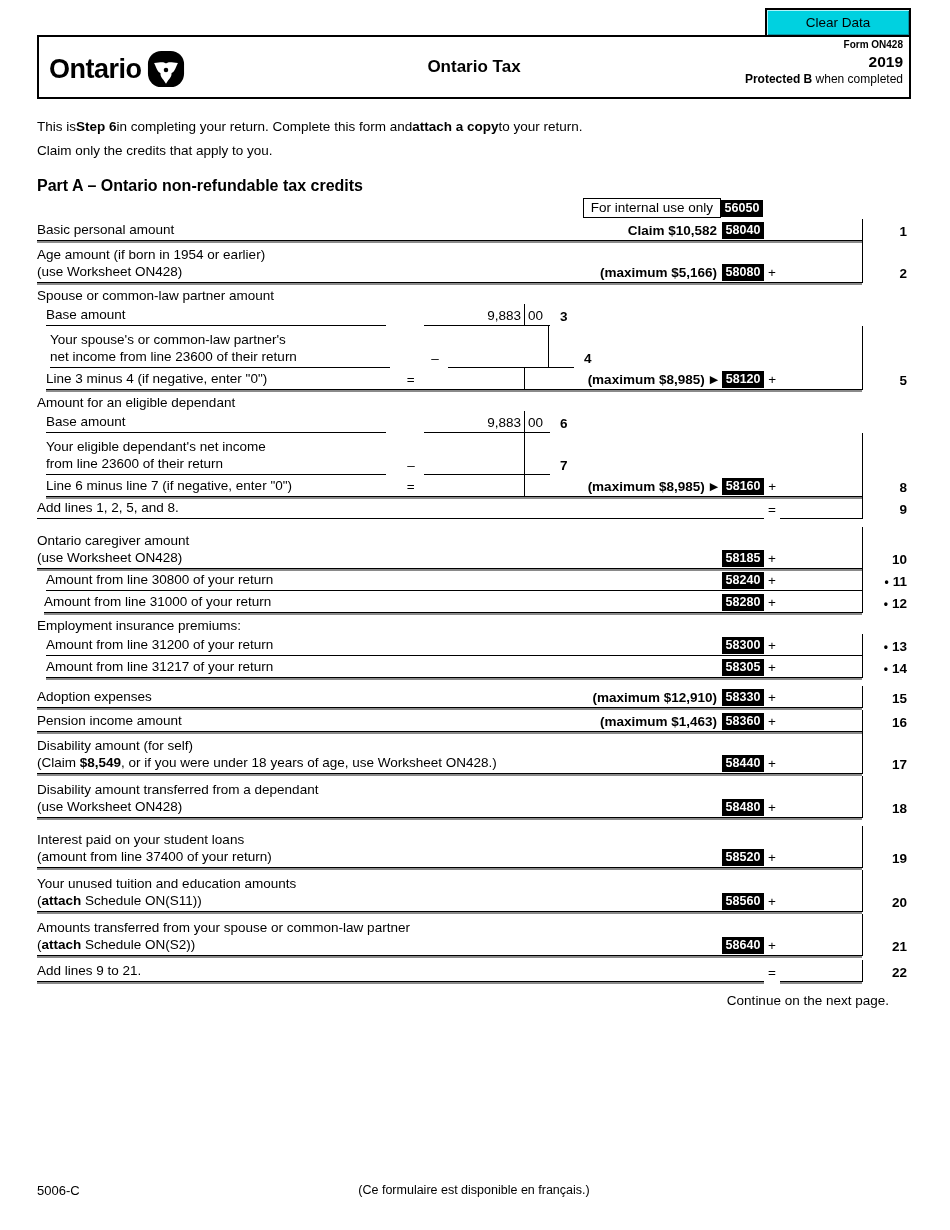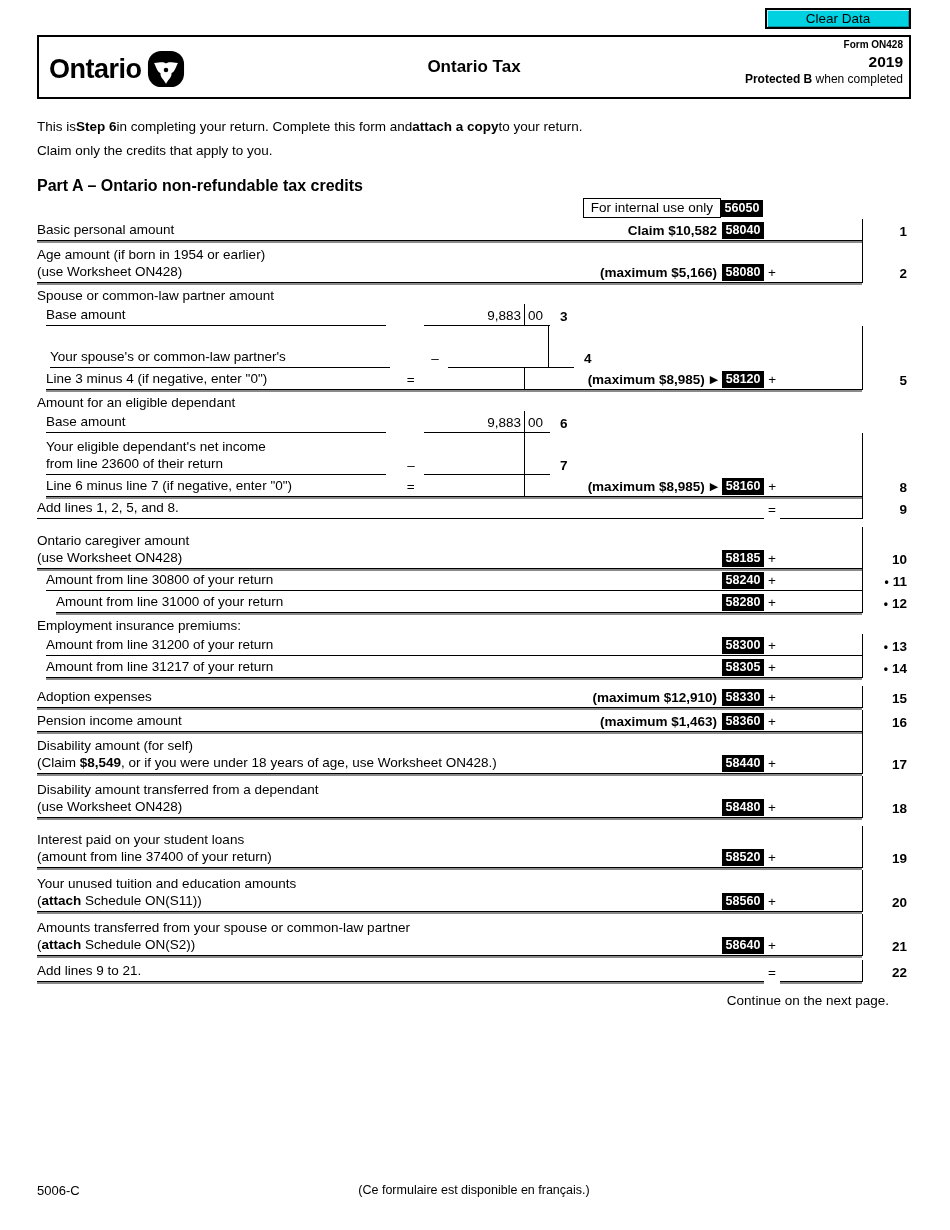--- a/index.html
+++ b/index.html
@@ -10,21 +10,21 @@
     font-family:"Liberation Sans","DejaVu Sans",sans-serif;
     font-size:13.5px;
     box-sizing:border-box;
     padding:8px 39px 0 37px;
     overflow:hidden;
   }
   .b{font-weight:bold;}
   
   .clearrow{display:flex;justify-content:flex-end;height:23px;}
   .clearbtn{
-    width:146px;height:21px;
+    width:146px;height:29px;
     background:#00D1E0;
     border:2px solid #000;
     box-shadow:inset 1px 1px 0 #aef4fa, inset -1px -1px 0 #0a93a3;
     display:flex;align-items:center;justify-content:center;
     font-size:13.5px;cursor:pointer;box-sizing:border-box;
   }
   
   .hdrbox{
     position:relative;margin-top:4px;height:64px;
     border:2px solid #000;box-sizing:border-box;
@@ -185,20 +185,21 @@
             </div>
             <div class="mnum">3</div>
           </div>
           <div class="sp"></div>
         </div>
       </div>
       <div class="row two">
         <div class="main" style="margin-left: 13px; gap: 20px;">
           <div class="lbl lu lblfix">
             <div class="lline"><span>Your spouse's or common-law partner's</span></div>
+            <div class="lline"><span>net income from line 23600 of their return</span></div>
           </div>
           <div class="mid">
             <div class="mop">–</div>
             <div class="mfield fb">
               <span class="md"></span>
               <div class="mcbox"></div>
             </div>
             <div class="mnum">4</div>
           </div>
           <div class="sp"></div>
@@ -332,21 +333,21 @@
           <div class="badge">58240</div>
           <div class="rop">+</div>
           <div class="amt"></div>
         </div>
         <div class="numcol tick">
           <span class="bul">•</span>
           <span>11</span>
         </div>
       </div>
       <div class="row one">
-        <div class="main full heavy" style="margin-left: 19px; justify-content: center;">
+        <div class="main full heavy" style="margin-left: 7px; justify-content: center;">
           <div class="lbl lblflex">
             <div class="lline"><span>Amount from line 31000 of your return</span></div>
           </div>
           <div class="badge">58280</div>
           <div class="rop">+</div>
           <div class="amt"></div>
         </div>
         <div class="numcol tick">
           <span class="bul">•</span>
           <span>12</span>

